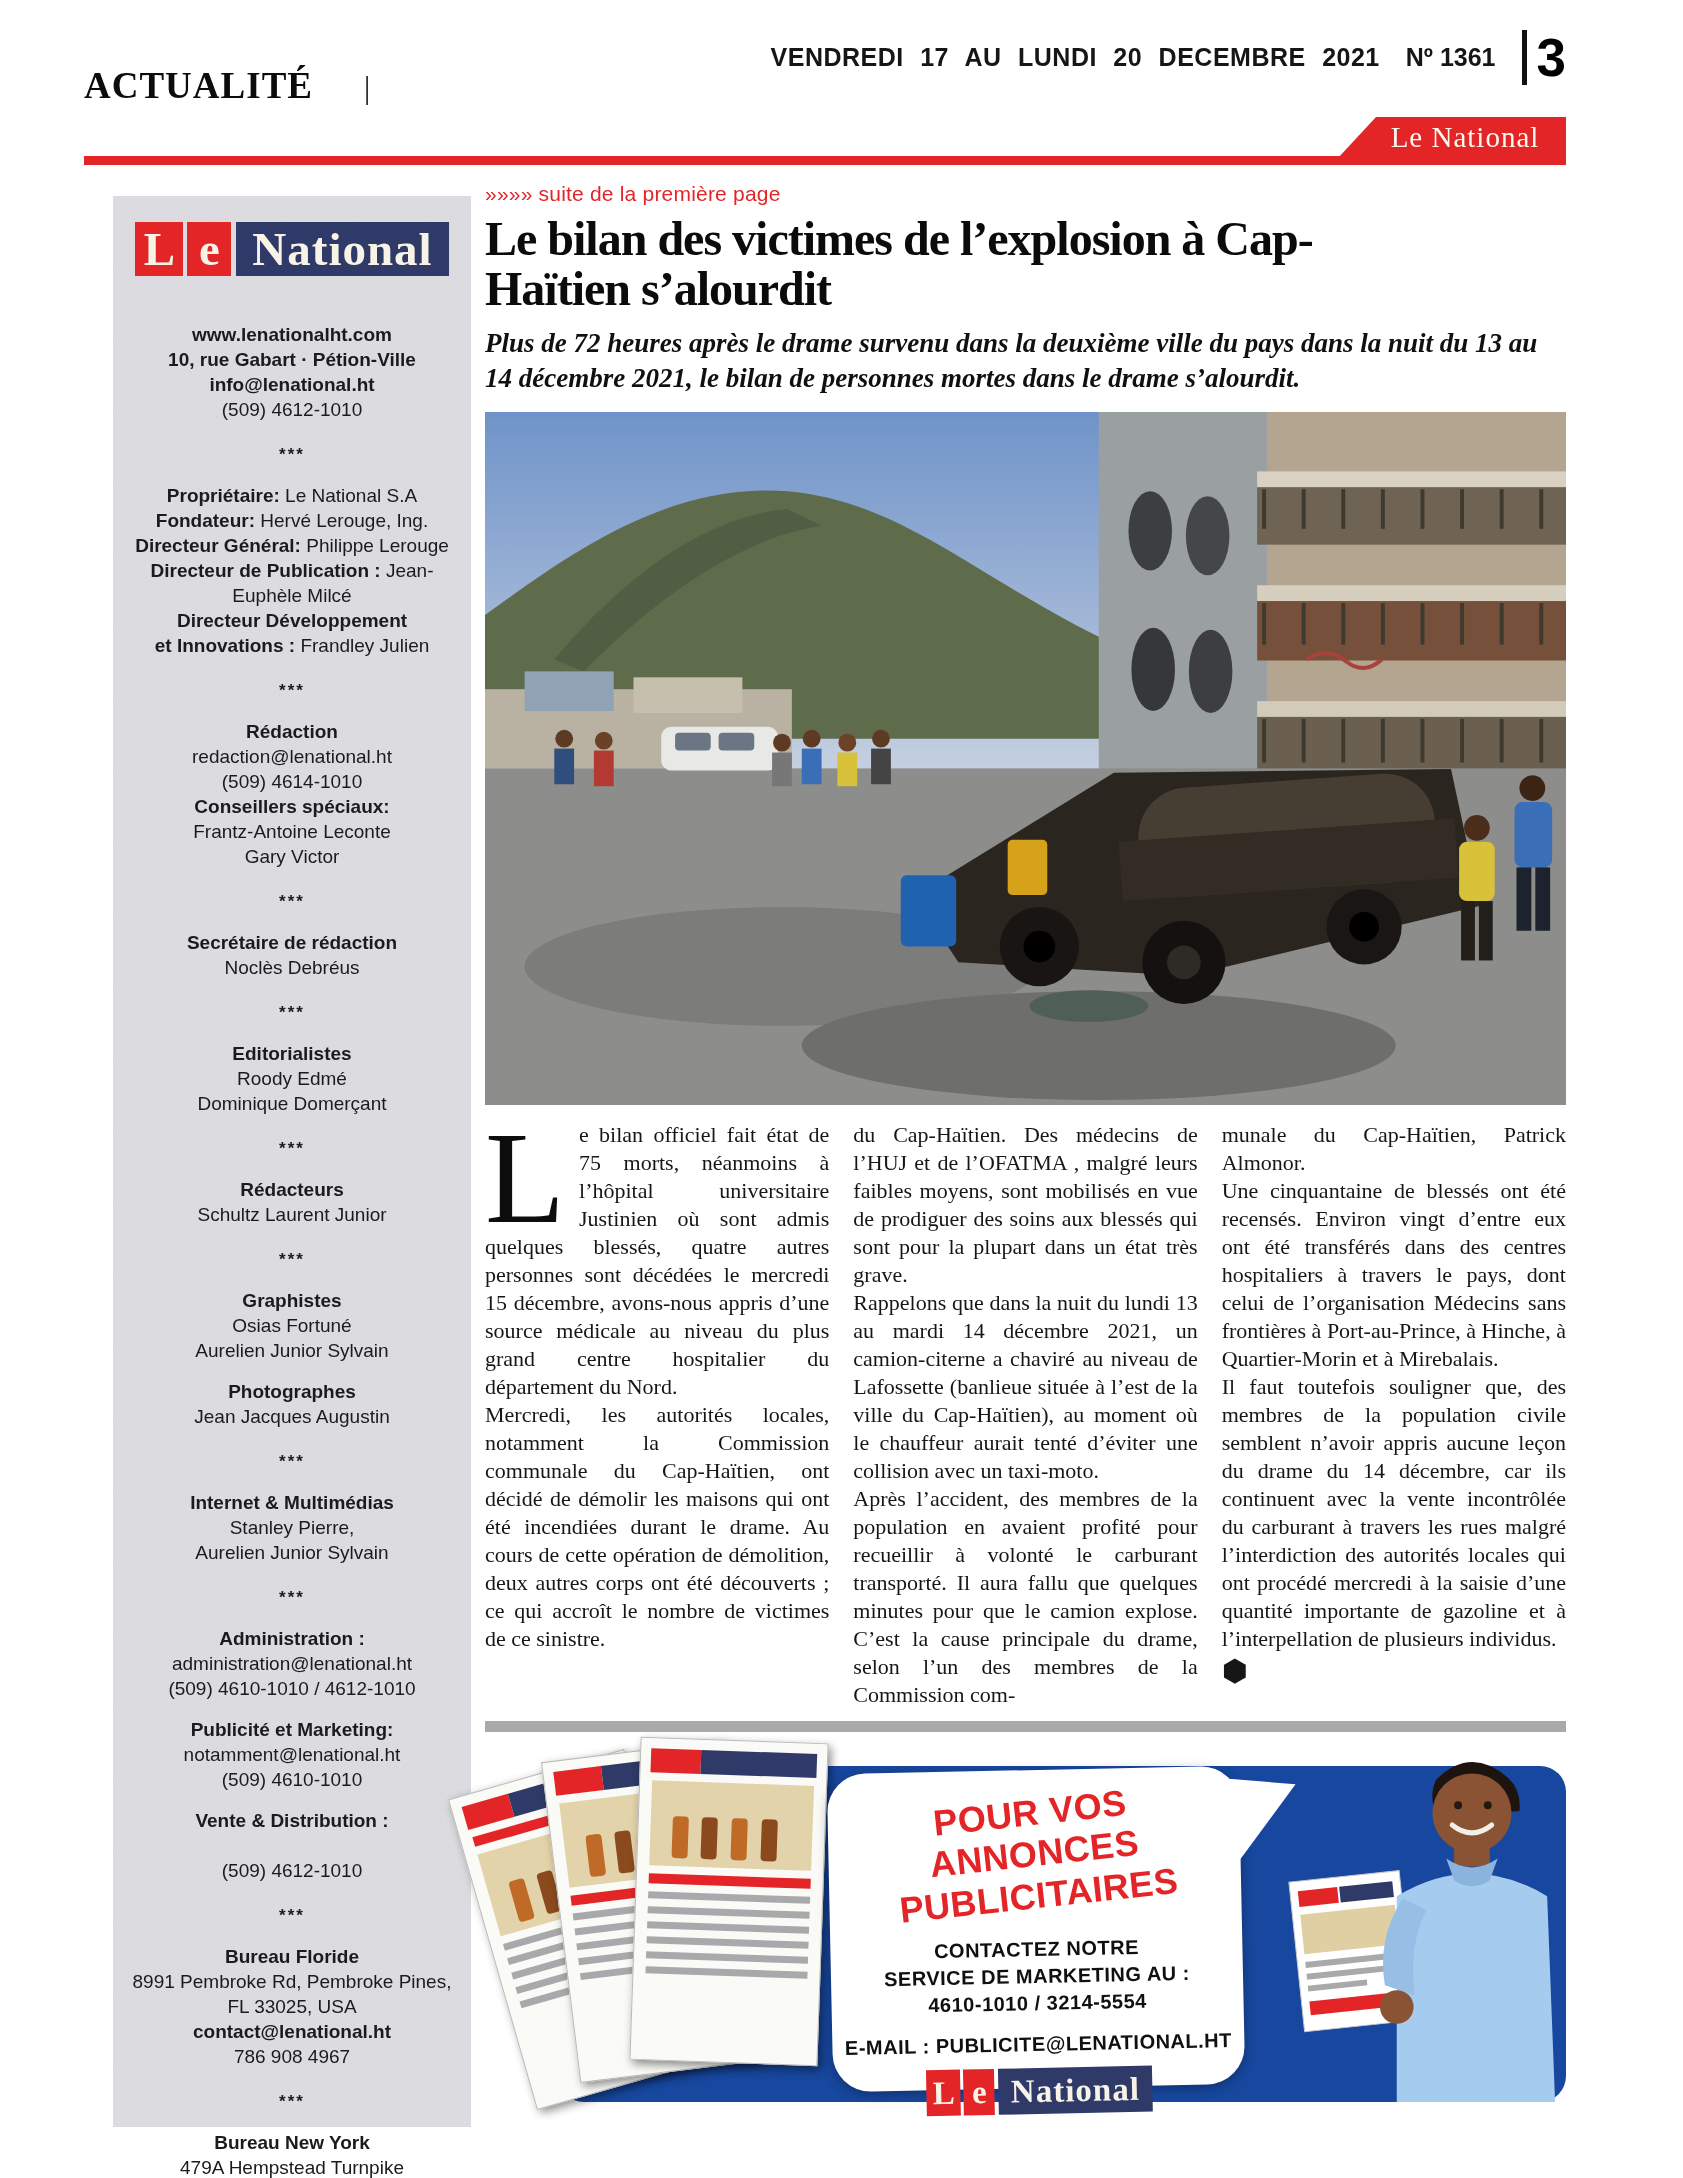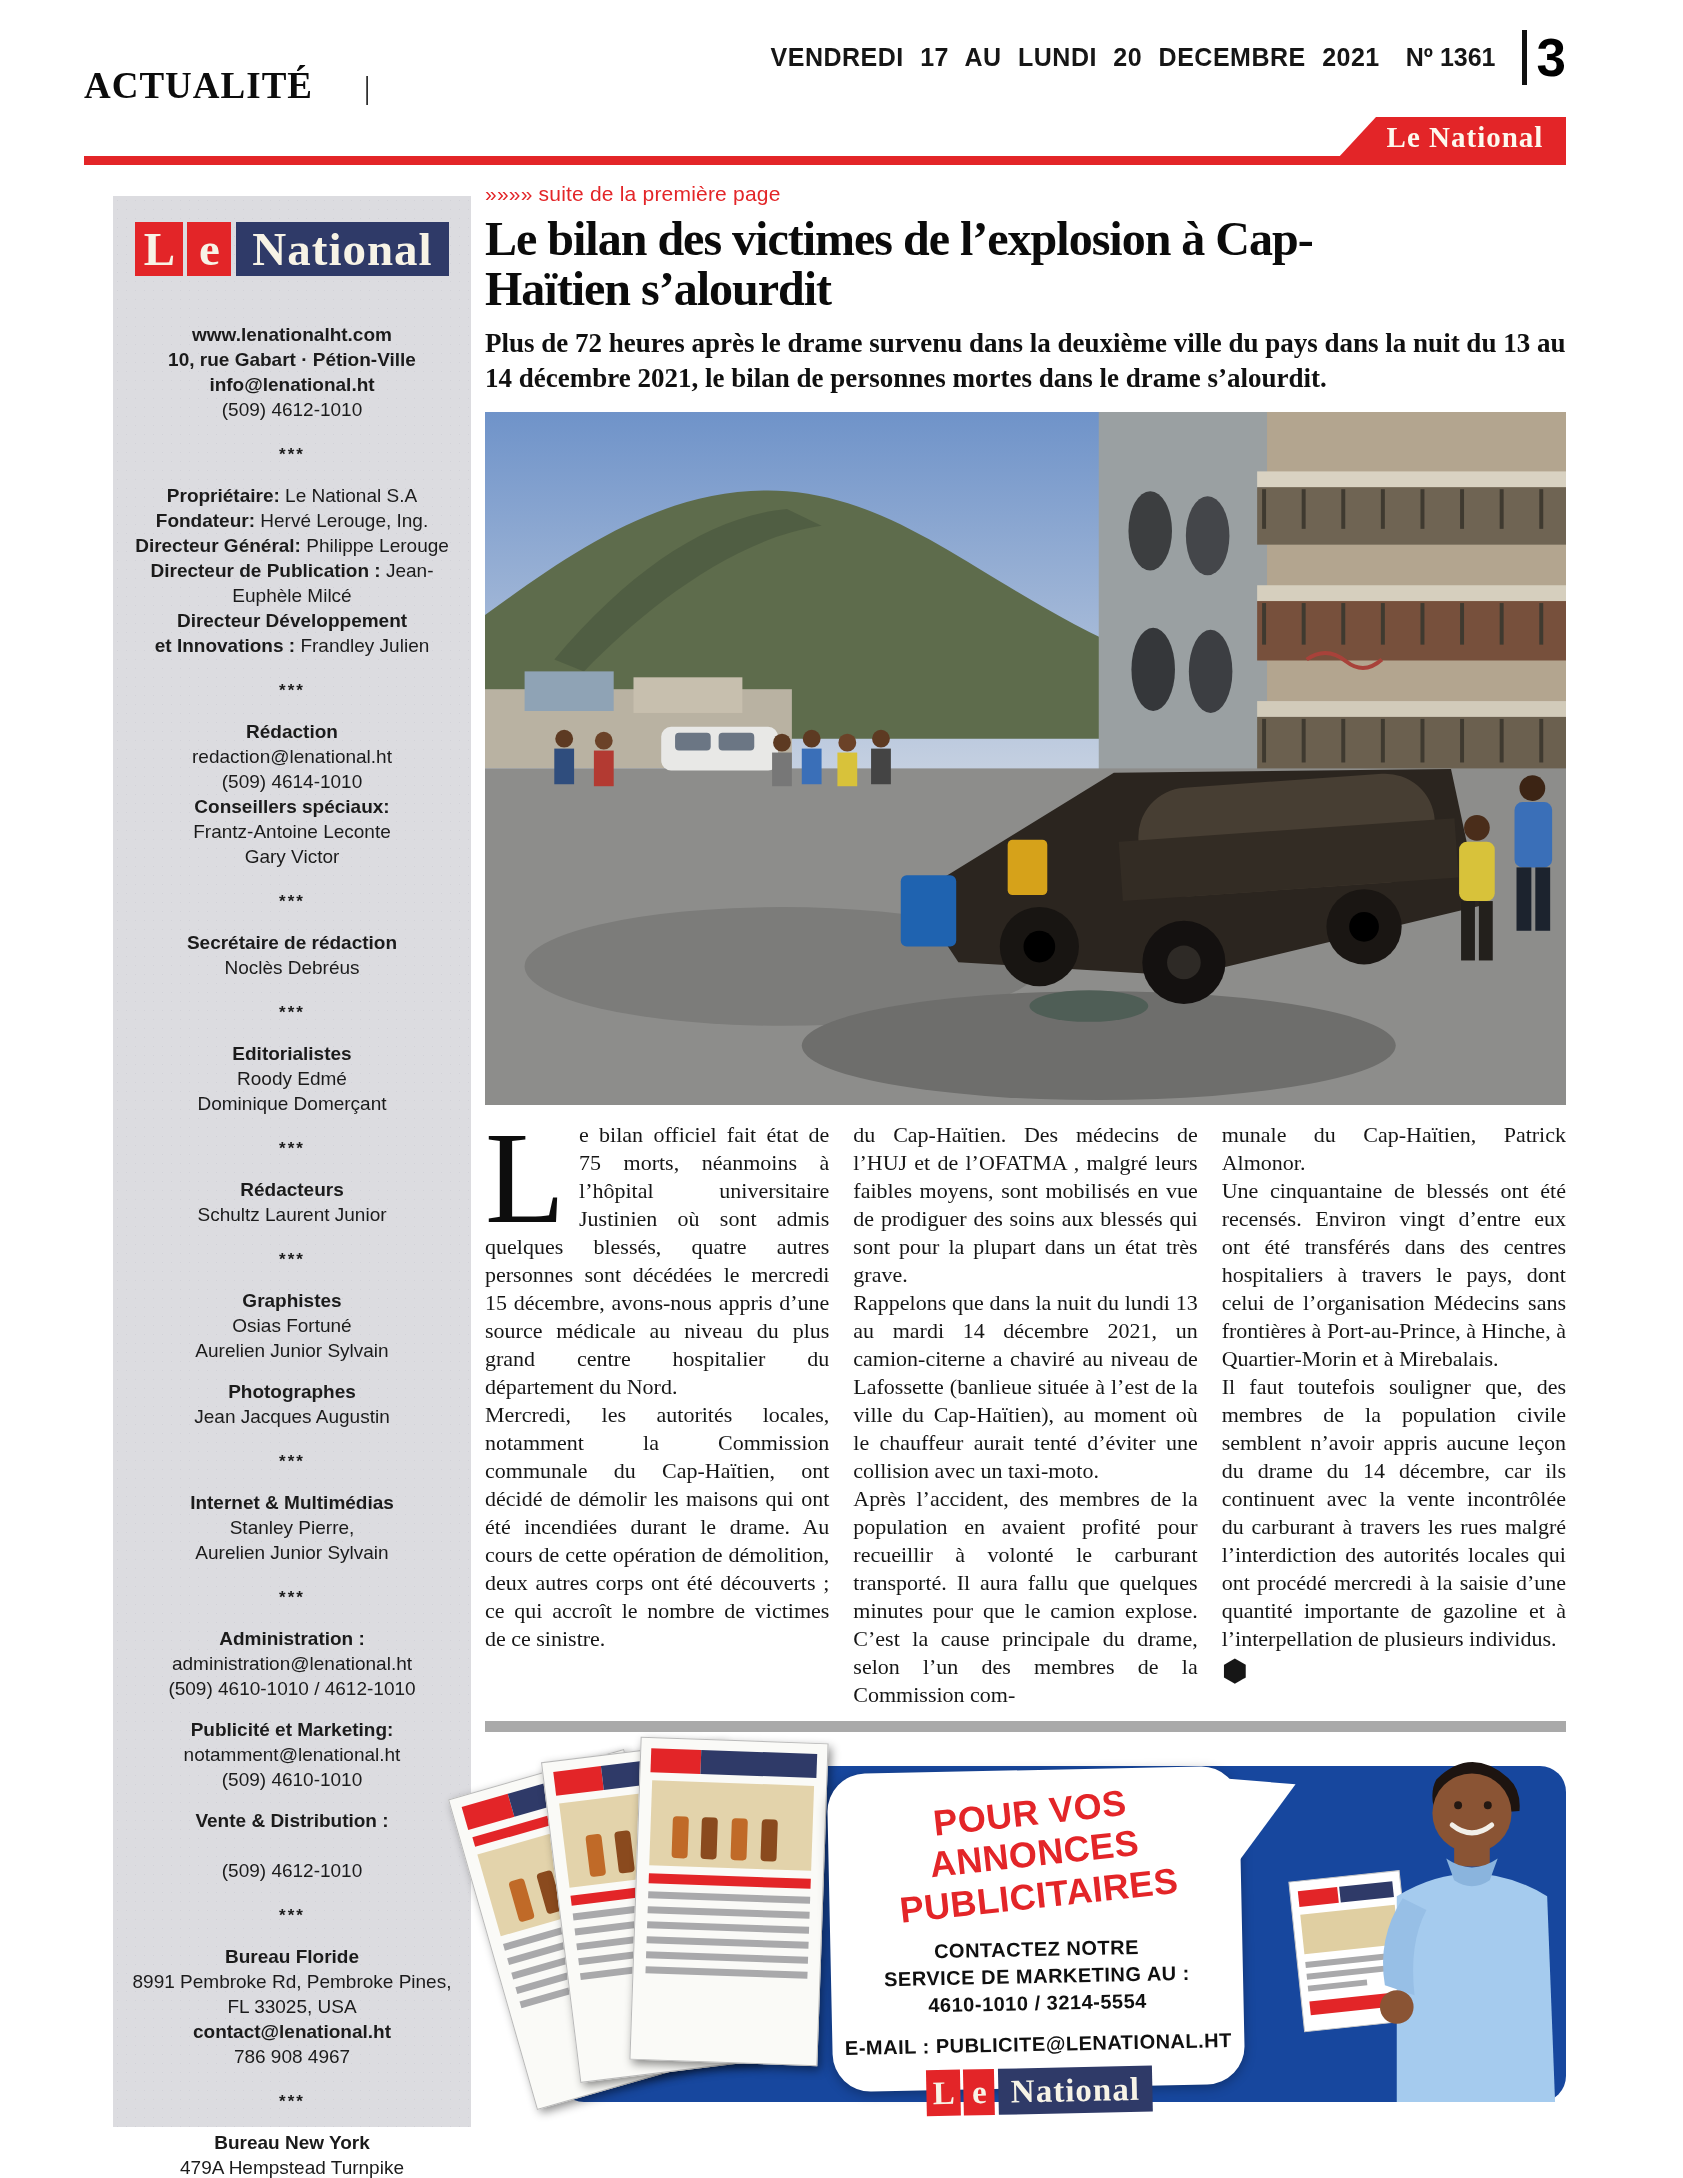--- a/index.html
+++ b/index.html
@@ -20,21 +20,21 @@
   .dateline{position:absolute;top:30px;right:117px;display:flex;align-items:center;}
   .date-text{font-size:25px;font-weight:bold;letter-spacing:0.5px;word-spacing:9px;color:#161616;}
   .issue{font-size:25px;font-weight:bold;margin-left:26px;color:#161616;}
   .pagebar{width:5px;height:55px;background:#111;margin:0 10px 0 26px;}
   .pagenum{font-size:53px;font-weight:bold;line-height:1;color:#000;}
   .section-title{position:absolute;left:84px;top:64px;font-family:"Liberation Serif",serif;
                  font-size:37px;font-weight:bold;letter-spacing:1px;color:#0c0c0c;}
   .section-title .sect-bar{font-weight:400;margin-left:51px;font-size:31px;}
   .brand-banner{position:absolute;right:117px;top:117px;width:228px;height:41px;background:var(--brand-red);
                 clip-path:polygon(38px 0,100% 0,100% 100%,0 100%);
-                color:#fdf8ee;font-family:"Liberation Serif",serif;font-weight:bold;font-size:29px;
+                color:#fdf8ee;font-family:"Liberation Serif",serif;font-weight:normal;font-size:29px;
                 display:flex;align-items:center;justify-content:center;padding-left:26px;letter-spacing:1px;}
   .red-rule{position:absolute;left:84px;right:117px;top:156px;height:9px;background:var(--brand-red);}
 
   
   .content{display:flex;align-items:flex-start;padding:0 117px 0 113px;gap:14px;}
 
   
   .sidebar{width:358px;flex:0 0 358px;margin-top:28px;height:1931px;background:var(--sidebar-gray);
            background-image:radial-gradient(#d2d2d8 0.7px,transparent 0.8px);background-size:9px 9px;
            text-align:center;padding:26px 10px 46px;display:flex;flex-direction:column;}
@@ -50,21 +50,21 @@
   .mh-block{margin:16px 0;text-align:center;}
   .mh-line strong{font-weight:bold;}
   .mh-sep{font-weight:bold;font-size:17px;letter-spacing:2px;margin:20px 0 4px;}
 
   
   main{flex:1;min-width:0;}
   .continuation{margin-top:14px;color:var(--brand-red);font-size:21px;font-weight:400;letter-spacing:0.2px;}
   h1{font-family:"Liberation Serif",serif;font-weight:bold;font-size:48px;line-height:1.04;
      letter-spacing:-1px;margin:8px 0 12px;color:#0b0b0b;}
   h1 .hl{display:block;}
-  .standfirst{font-family:"Liberation Serif",serif;font-weight:bold;
+  .standfirst{font-family:"Liberation Serif",serif;font-style:italic;font-weight:bold;
               font-size:27px;line-height:1.3;margin:12px 0 16px;color:#101010;}
   .photo{margin:0 0 16px;height:693px;position:relative;overflow:hidden;background:#8d8d8b;}
   .photo svg{display:block;width:100%;height:100%;}
   .cols{display:flex;gap:24px;font-family:"Liberation Serif",serif;font-size:22px;line-height:28px;
         text-align:justify;color:#161616;}
   .col{flex:1;min-width:0;}
   .col p{margin:0;}
   .dropcap{float:left;font-size:131px;line-height:97px;padding:8px 14px 0 0;color:#0d0d0d;}
   .endmark{display:block;font-size:30px;line-height:32px;margin-top:2px;text-align:left;}
   .divider{height:11px;background:var(--divider-gray);margin-top:12px;}

